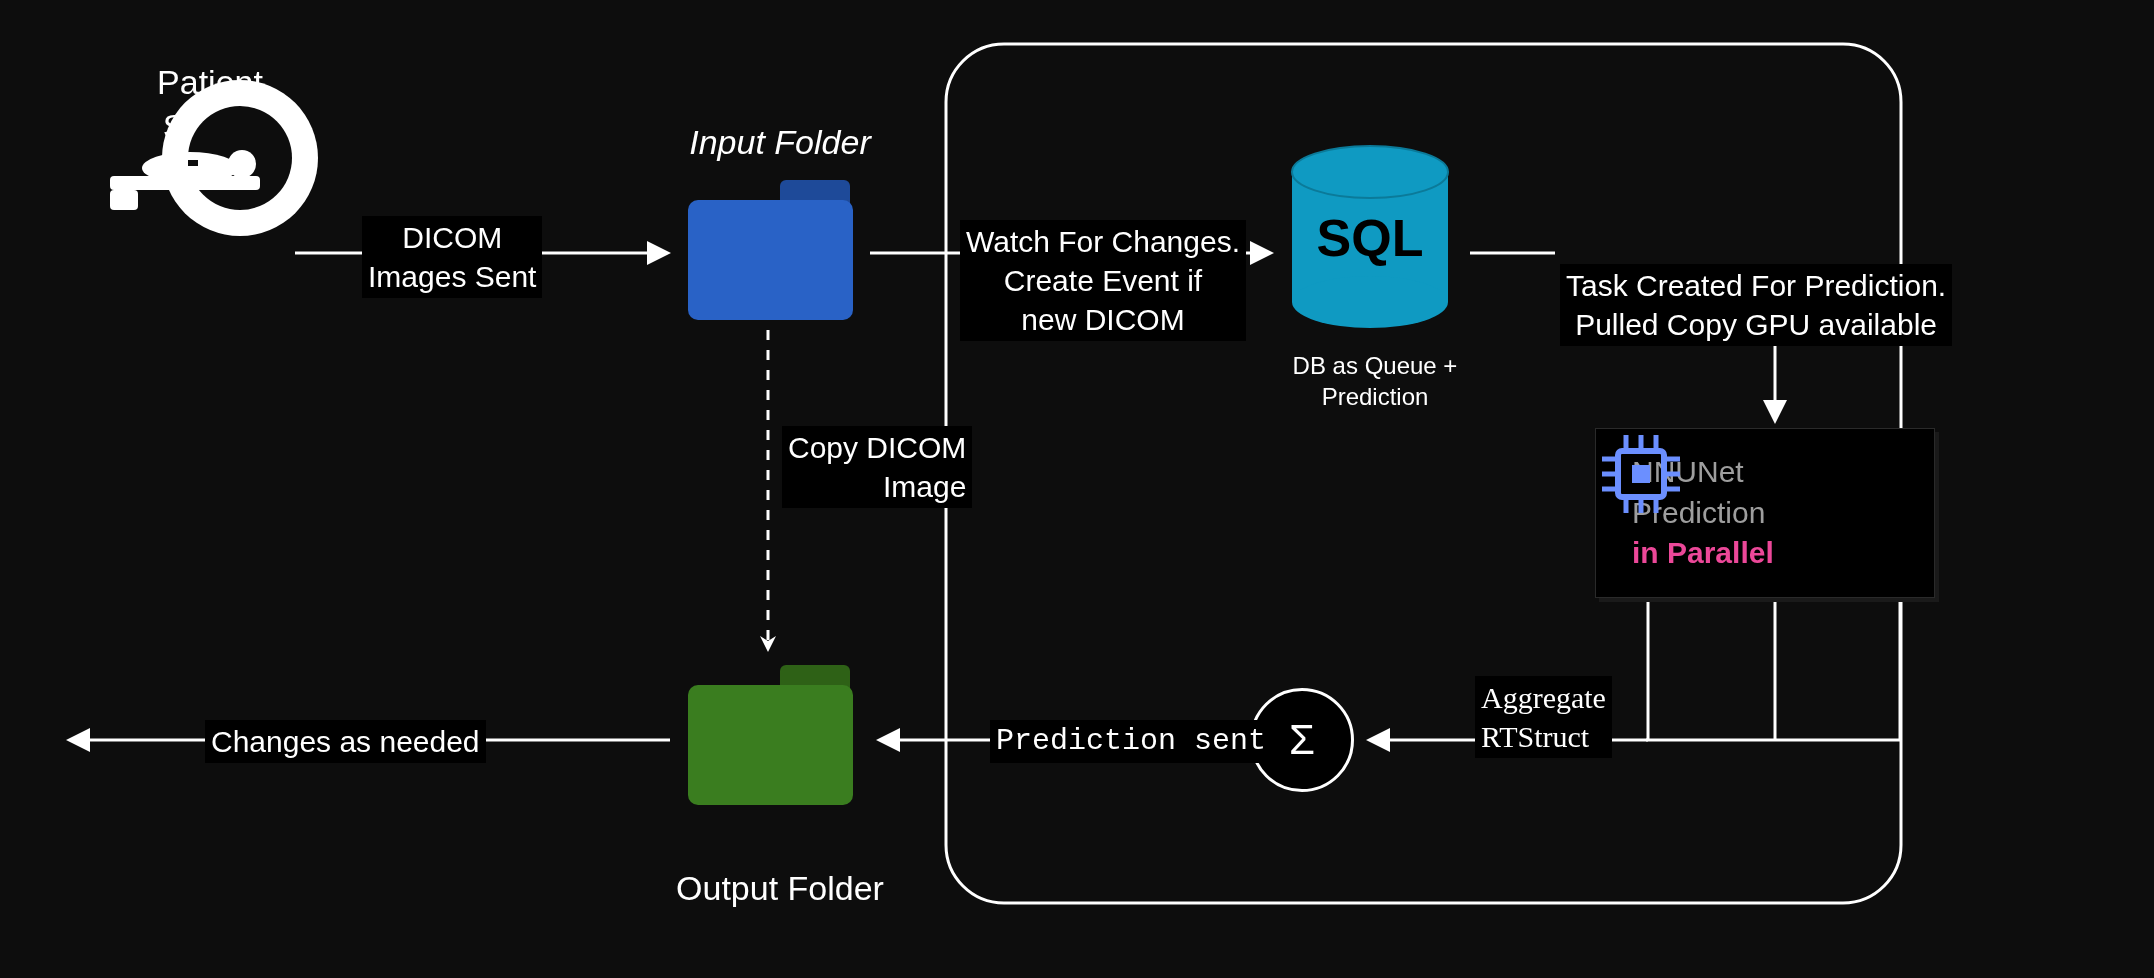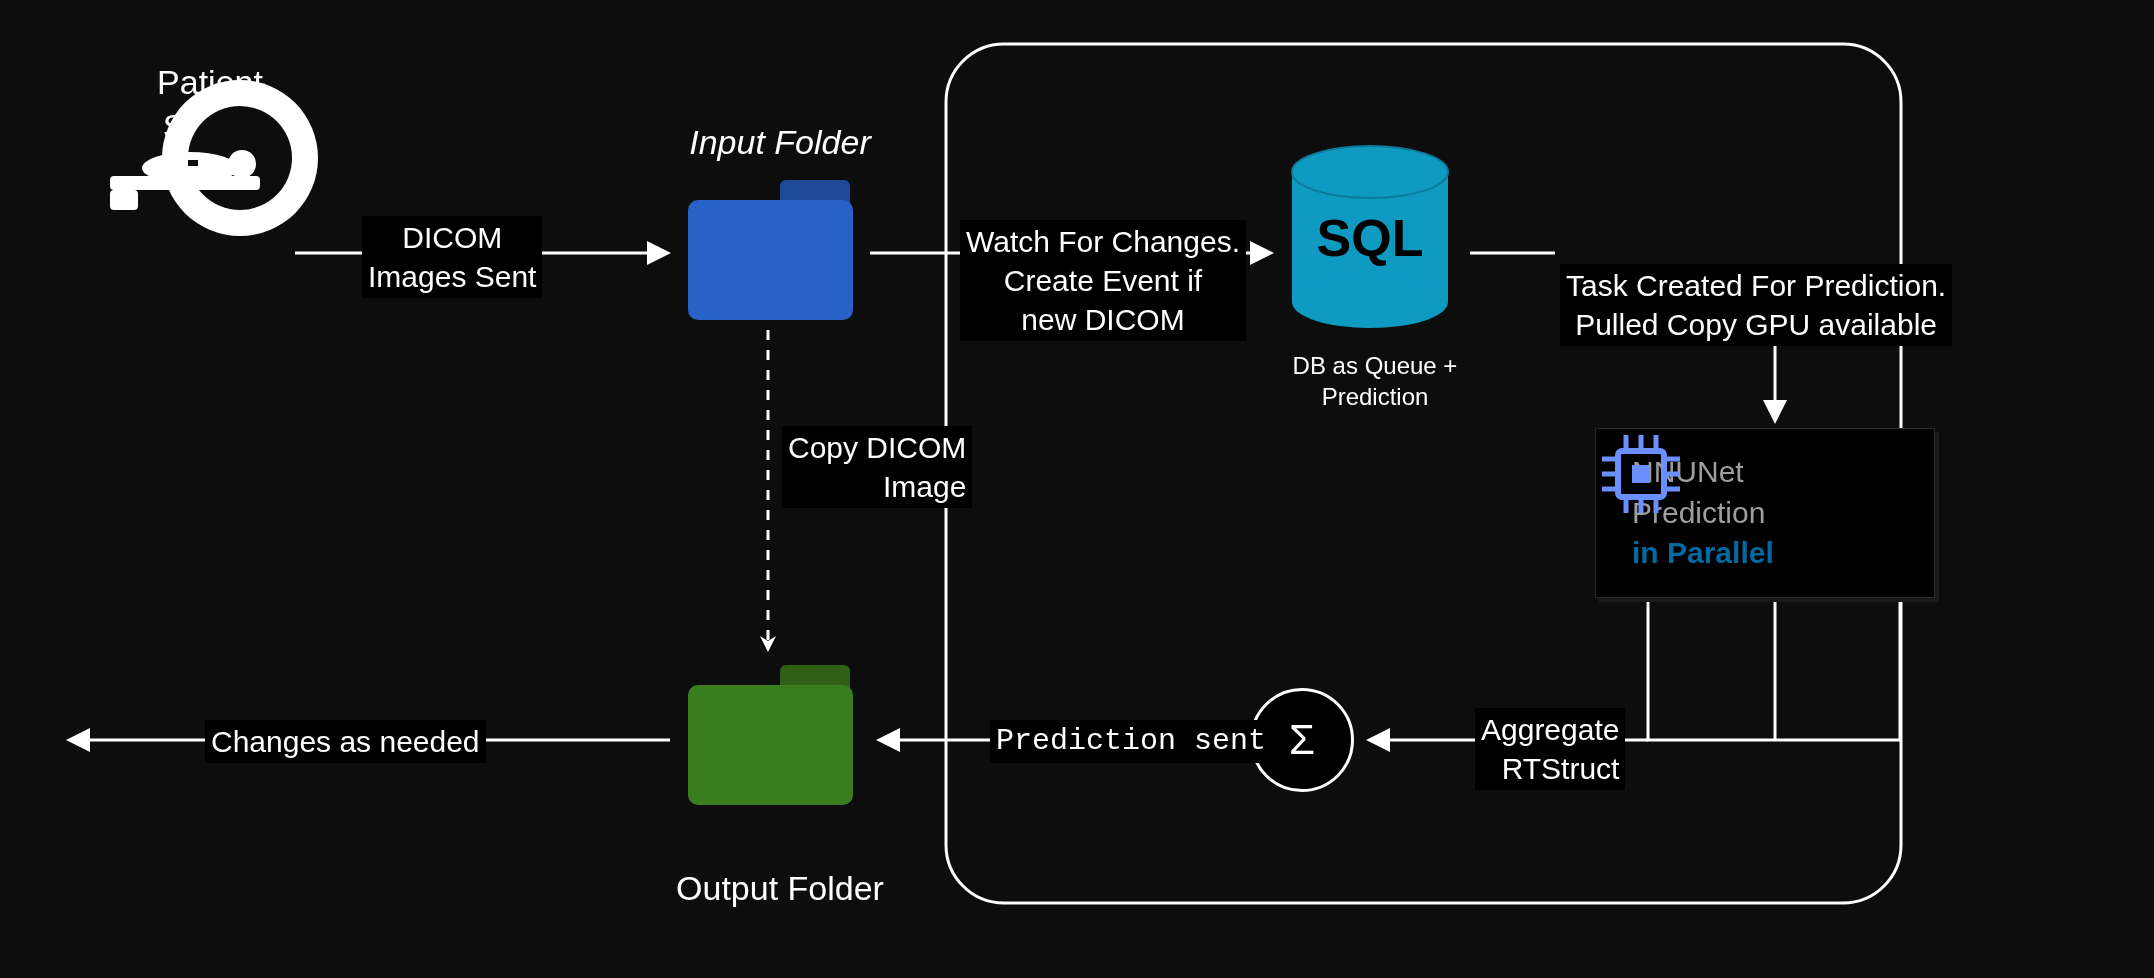--- a/index.html
+++ b/index.html
@@ -124,25 +124,25 @@
           <line x1="6" y1="45" x2="20" y2="45"></line>
           <line x1="6" y1="60" x2="20" y2="60"></line>
         <line x1="70" y1="30" x2="84" y2="30"></line>
           <line x1="70" y1="45" x2="84" y2="45"></line>
           <line x1="70" y1="60" x2="84" y2="60"></line>
       </g>
     </svg>
     <div style="margin-left:18px; font-size:30px; line-height:1.35;">
       <div style="color:#9e9e9e;">NNUNet</div>
       <div style="color:#9e9e9e;">Prediction</div>
-      <div style="color:#0369a1; font-weight:bold;">in Parallel</div>
+      <div style="color:#ec4899; font-weight:bold;">in Parallel</div>
     </div>
   </div>
 
-  <div class="label" style="left:1475px; top:708px; text-align:right;">
+  <div class="label" style="left:1475px; top:676px; text-align:left;font-family:Liberation Serif, serif;">
     <span>Aggregate</span><br>
     <span>RTStruct</span>
   </div>
 
   <div class="node-box" style="left:1250px; top:688px; width:104px; height:104px; border-radius:52px; border:3px solid #ffffff; background:#000000; display:flex; align-items:center; justify-content:center; font-size:42px;">
     <span>Σ</span>
   </div>
 
   <div class="label" style="left:990px; top:720px;font-family:Liberation Mono, monospace;">Prediction sent</div>
 

